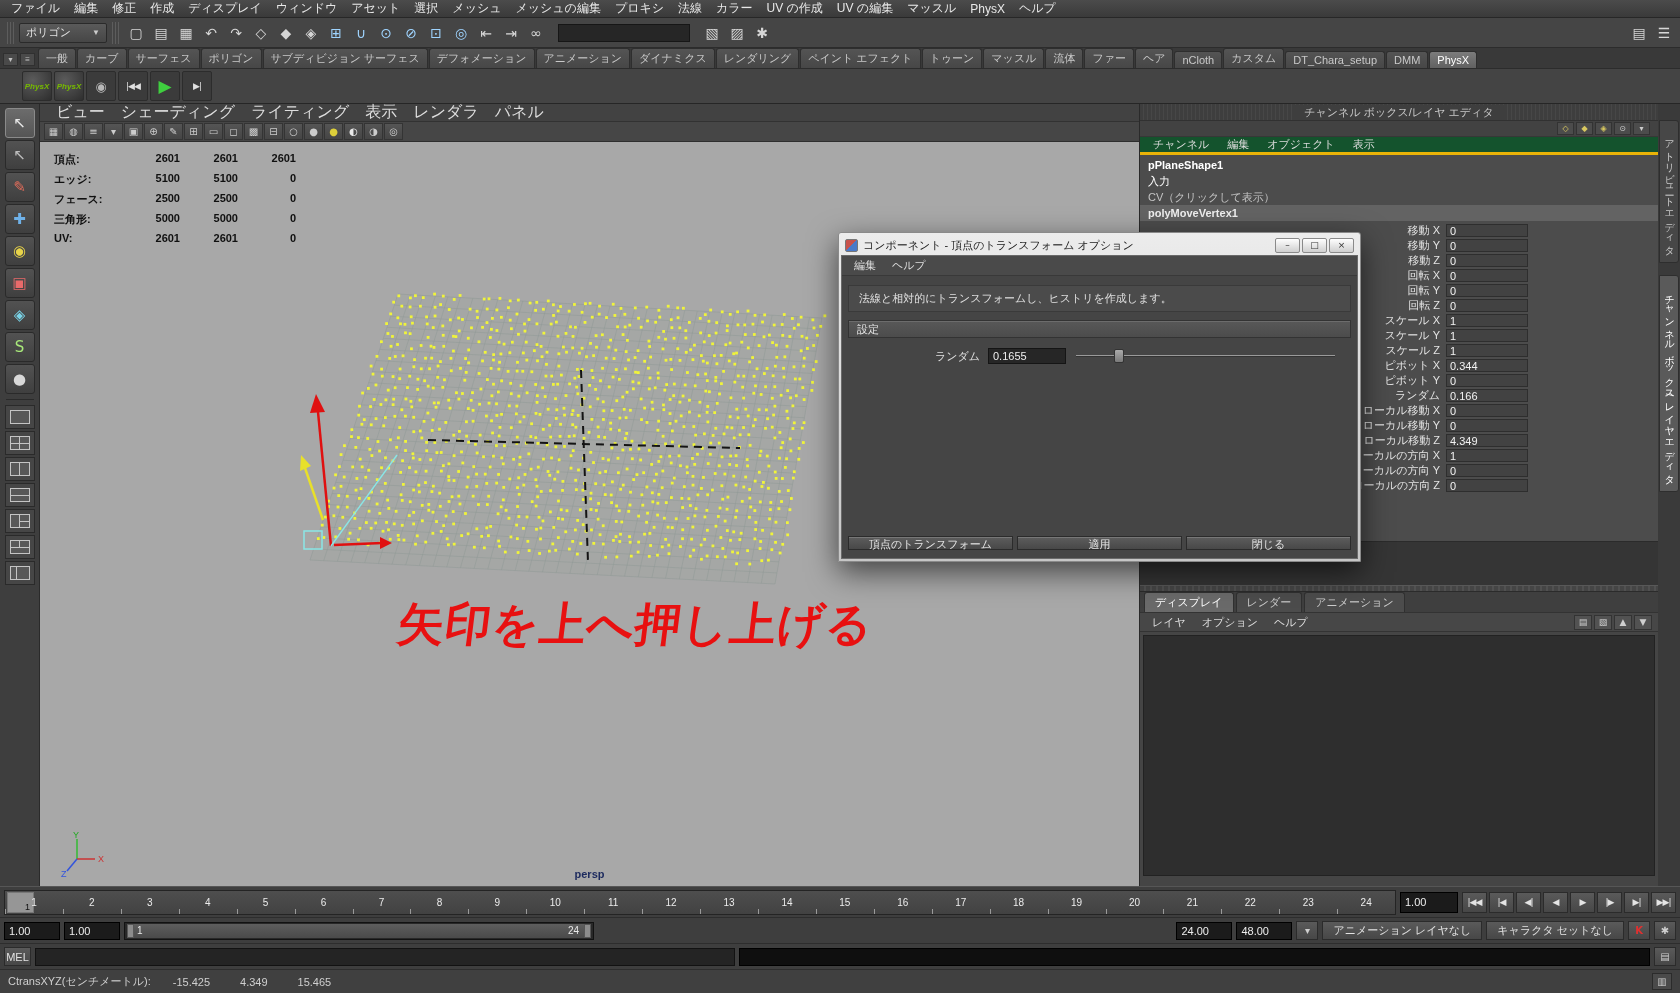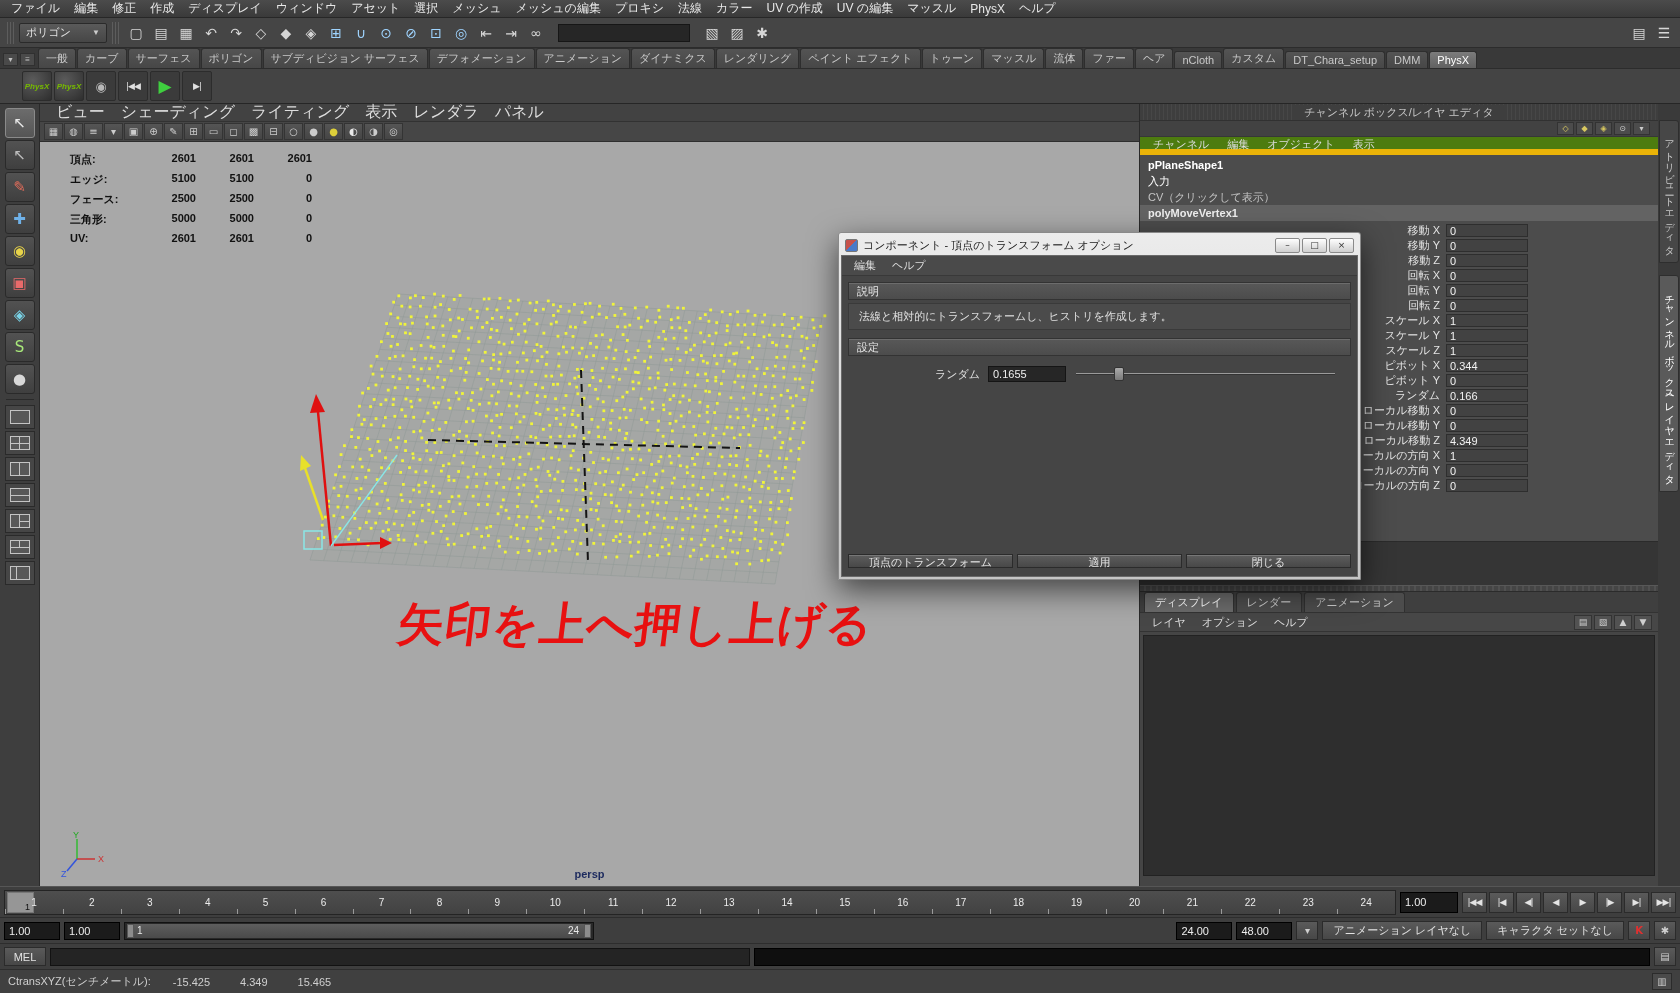--- a/index.html
+++ b/index.html
@@ -64,35 +64,35 @@
 
   
   .viewport{flex:1;display:flex;flex-direction:column;min-width:0;border-right:1px solid #2a2a2a;}
   .panel-menubar{height:18px;background:#424242;display:flex;align-items:center;padding:0 8px;border-bottom:1px solid #323232;}
   .panel-menu-item{font-size:16px;color:#dddddd;padding:0 8px;}
   .panel-iconbar{height:20px;background:#464646;display:flex;align-items:center;gap:1px;padding:0 4px;border-bottom:1px solid #2e2e2e;}
   .pibtn{width:19px;height:17px;background:linear-gradient(#555555,#454545);border:1px solid #343434;display:flex;align-items:center;justify-content:center;}
   .pibtn .glyph{font-size:10px;color:#cccccc;line-height:1;}
   .canvas{flex:1;position:relative;background:#a8a8a8;overflow:hidden;}
   #mesh-svg{position:absolute;left:0;top:0;}
-  .hud{position:absolute;left:30px;top:10px;display:flex;flex-direction:column;gap:5px;}
+  .hud{position:absolute;left:14px;top:10px;display:flex;flex-direction:column;gap:5px;}
   .hud-row{display:grid;grid-template-columns:74px 52px 58px 58px;font-size:11px;font-weight:bold;color:#101010;}
   .hud-val{text-align:right;}
   .overlay-text{position:absolute;left:358px;top:452px;font-size:46px;font-weight:900;color:#e81010;transform:skewX(-7deg);letter-spacing:1px;white-space:nowrap;}
   .persp-label{position:absolute;bottom:6px;left:50%;transform:translateX(-50%);font-size:11px;font-weight:bold;color:#1c2a5e;}
   .axis-gizmo{position:absolute;left:20px;bottom:8px;}
 
   
   .right-panel{width:518px;background:#454545;display:flex;flex-direction:column;min-height:0;}
   .cb-header{height:17px;background:repeating-linear-gradient(90deg,#3e3e3e 0 3px,#474747 3px 4px);display:flex;align-items:center;justify-content:center;font-size:11px;color:#c8c8c8;border-bottom:1px solid #313131;}
   .cb-header-label{background:#3e3e3e;padding:0 10px;}
   .cb-toolbar{height:16px;display:flex;justify-content:flex-end;align-items:center;gap:2px;padding:0 8px;background:#424242;border-bottom:1px solid #373737;}
   .cbt-btn{width:17px;height:13px;background:#4c4c4c;border:1px solid #333333;display:flex;align-items:center;justify-content:center;}
   .cbt-btn .glyph{font-size:8px;color:#cccccc;line-height:1;}
-  .cb-menubar{height:18px;display:flex;align-items:flex-start;padding:0 4px;background:#4d7c0f;border-bottom:6px solid #eab308;}
+  .cb-menubar{height:18px;display:flex;align-items:flex-start;padding:0 4px;background:#14532d;border-bottom:3px solid #eab308;}
   .cb-menu-item{font-size:11px;color:#dddddd;padding:0 9px;}
   .cb-list{background:#4c4c4c;padding-top:2px;}
   .cb-node{height:16px;line-height:16px;font-size:11px;color:#eeeeee;padding-left:8px;}
   .st-shape{font-weight:bold;color:#ffffff;}
   .st-dim{color:#c4c4c4;}
   .st-section{color:#ffffff;}
   .st-selected{background:#636363;font-weight:bold;}
   .cb-channels{background:#4c4c4c;padding:2px 0;}
   .ch-row{display:flex;align-items:center;height:15px;}
   .ch-label{width:306px;text-align:right;font-size:11px;color:#e4e4e4;padding-right:6px;}
@@ -161,21 +161,21 @@
   .rl-start{left:12px;}
   .rl-end{right:14px;}
   .rb-spacer{flex:1;}
   .rb-btn{height:19px;background:linear-gradient(#5a5a5a,#474747);border:1px solid #2b2b2b;color:#e2e2e2;font-size:11px;padding:0 10px;white-space:nowrap;}
   .rb-icon{width:22px;height:19px;display:flex;align-items:center;justify-content:center;background:linear-gradient(#5a5a5a,#474747);border:1px solid #2b2b2b;}
   .rb-icon .glyph{font-size:10px;color:#cfcfcf;line-height:1;}
   .rb-icon.auto-key .glyph{color:#e03030;font-weight:bold;}
 
   
   .melbar{height:26px;background:#3e3e3e;display:flex;align-items:center;gap:4px;padding:0 4px;border-top:1px solid #2d2d2d;}
-  .mel-label{width:42px;height:19px;background:linear-gradient(#5a5a5a,#474747);border:1px solid #2b2b2b;color:#e2e2e2;font-size:11px;}
+  .mel-label{width:27px;height:19px;background:linear-gradient(#5a5a5a,#474747);border:1px solid #2b2b2b;color:#e2e2e2;font-size:11px;}
   .mel-input{width:700px;height:18px;background:#242424;border:1px solid #121212;color:#dddddd;font-size:11px;padding:0 4px;}
   .mel-output{flex:1;height:18px;background:#0f0f0f;border:1px solid #000000;}
   .mel-icon{width:22px;height:19px;display:flex;align-items:center;justify-content:center;background:linear-gradient(#5a5a5a,#474747);border:1px solid #2b2b2b;}
   .mel-icon .glyph{font-size:10px;color:#cfcfcf;line-height:1;}
 
   
   .helpbar{height:24px;background:#404040;display:flex;align-items:center;padding:0 8px;border-top:1px solid #2d2d2d;}
   .help-label{font-size:11px;color:#cfcfcf;margin-right:22px;}
   .help-vals{display:flex;gap:30px;}
   .help-val{font-size:11px;color:#cfcfcf;}
@@ -2006,21 +2006,20 @@
           </button>
         </span>
     </div>
     <div class="dlg-body">
       <div class="dlg-menubar">
 
       <span class="dlg-menu-item">編集</span>
           <span class="dlg-menu-item">ヘルプ</span>
         </div>
       <div class="dlg-content">
-        <div class="dlg-section">説明</div>
         <div class="dlg-desc">法線と相対的にトランスフォームし、ヒストリを作成します。</div>
         <div class="dlg-section">設定</div>
         <div class="dlg-row">
           <span class="dlg-row-label">ランダム</span>
           <input class="dlg-field" value="0.1655" style="">
           <div class="dlg-slider">
             <div class="dlg-slider-track"></div>
             <div class="dlg-slider-handle" style="left: 16.55%;"></div>
           </div>
         </div>

